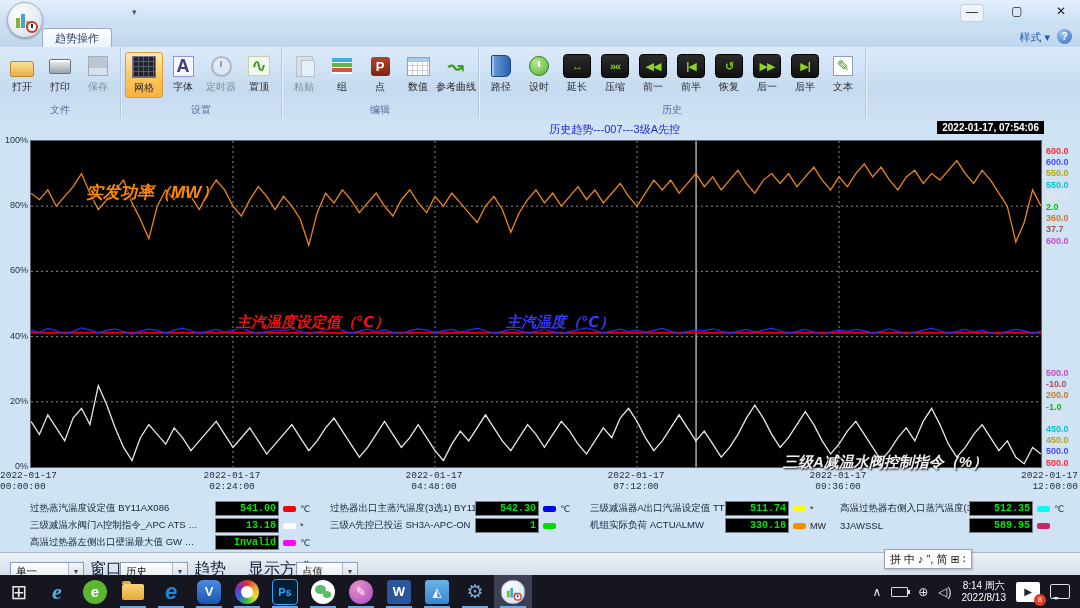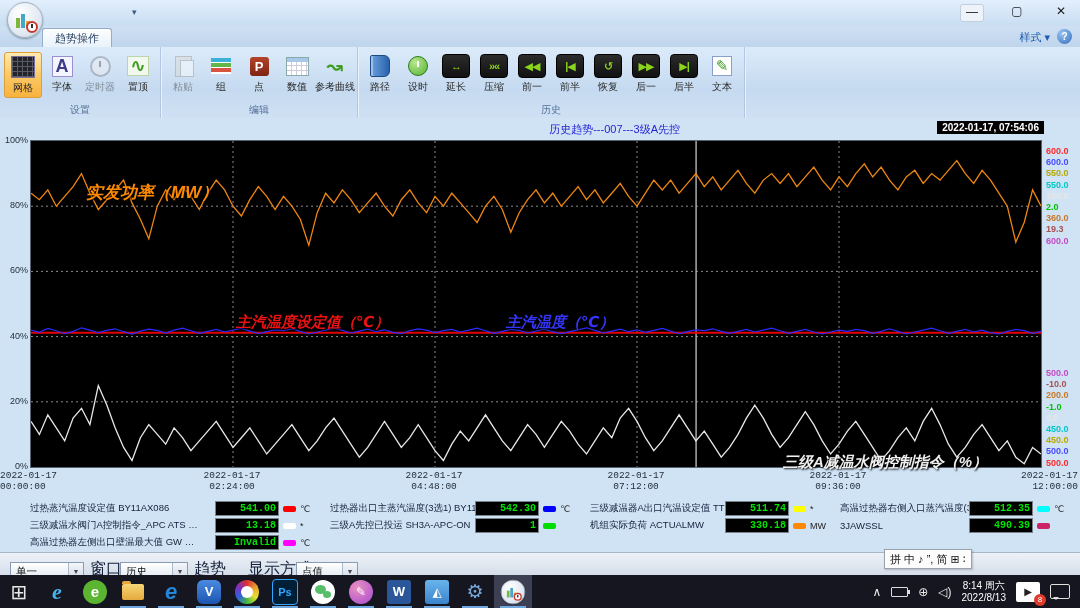--- a/index.html
+++ b/index.html
@@ -163,20 +163,37 @@
 
 <div class="tabrow">
   <div class="ribbon-tab">趋势操作</div>
   <div class="style-label">样式 ▾</div>
   <div class="help-icon">?</div>
 </div>
 
 <div class="ribbon" id="ribbon-groups">
     <div class="rgroup">
       <div class="rbtns">
+        <div class="rbtn">
+          <span class="ric ric-folder-open"></span>
+          <span class="lbl">打开</span>
+        </div>
+        <div class="rbtn">
+          <span class="ric ric-printer"></span>
+          <span class="lbl">打印</span>
+        </div>
+        <div class="rbtn disabled">
+          <span class="ric ric-save"></span>
+          <span class="lbl">保存</span>
+        </div>
+      </div>
+      <div class="rcap">文件</div>
+    </div>
+    <div class="rgroup">
+      <div class="rbtns">
         <div class="rbtn active">
           <span class="ric ric-grid"></span>
           <span class="lbl">网格</span>
         </div>
         <div class="rbtn">
           <span class="ric ric-font"></span>
           <span class="lbl">字体</span>
         </div>
         <div class="rbtn disabled">
           <span class="ric ric-timer"></span>
@@ -337,40 +354,40 @@
       </div>
       <div class="ro-col" style="left: 840px; width: 236px;">
         <div class="ro-row">
           <span class="ro-label">高温过热器右侧入口蒸汽温度(3选1 …</span>
           <span class="ro-box">512.35</span>
           <span class="ro-swatch" style="background: rgb(0, 255, 255);"></span>
           <span class="ro-unit">℃</span>
         </div>
         <div class="ro-row">
           <span class="ro-label">3JAWSSL</span>
-          <span class="ro-box">490.39</span>
+          <span class="ro-box">589.95</span>
           <span class="ro-swatch" style="background: rgb(204, 34, 102);"></span>
           <span class="ro-unit"></span>
         </div>
       </div>
     </div>
 <div class="left-axis-lbl" style="left: 1px; top: 22px;">100%</div>
     <div class="left-axis-lbl" style="left: 1px; top: 87.2px;">80%</div>
     <div class="left-axis-lbl" style="left: 1px; top: 152.4px;">60%</div>
     <div class="left-axis-lbl" style="left: 1px; top: 217.6px;">40%</div>
     <div class="left-axis-lbl" style="left: 1px; top: 282.8px;">20%</div>
     <div class="left-axis-lbl" style="left: 1px; top: 348px;">0%</div>
     <div class="r-axis-lbl" style="top: 28px; color: rgb(255, 42, 42);">600.0</div>
     <div class="r-axis-lbl" style="top: 39.2px; color: rgb(74, 74, 255);">600.0</div>
     <div class="r-axis-lbl" style="top: 50.4px; color: rgb(184, 168, 0);">550.0</div>
     <div class="r-axis-lbl" style="top: 61.6px; color: rgb(0, 200, 200);">550.0</div>
     <div class="r-axis-lbl" style="top: 72.8px; color: rgb(230, 230, 230);">100.0</div>
     <div class="r-axis-lbl" style="top: 84px; color: rgb(0, 192, 0);">2.0</div>
     <div class="r-axis-lbl" style="top: 95.2px; color: rgb(200, 120, 40);">360.0</div>
-    <div class="r-axis-lbl" style="top: 106.4px; color: rgb(168, 80, 80);">19.3</div>
+    <div class="r-axis-lbl" style="top: 106.4px; color: rgb(168, 80, 80);">37.7</div>
     <div class="r-axis-lbl" style="top: 117.6px; color: rgb(196, 74, 196);">600.0</div>
     <div class="r-axis-lbl" style="top: 250px; color: rgb(196, 74, 196);">500.0</div>
     <div class="r-axis-lbl" style="top: 261.2px; color: rgb(168, 80, 80);">-10.0</div>
     <div class="r-axis-lbl" style="top: 272.4px; color: rgb(200, 120, 40);">200.0</div>
     <div class="r-axis-lbl" style="top: 283.6px; color: rgb(0, 192, 0);">-1.0</div>
     <div class="r-axis-lbl" style="top: 294.8px; color: rgb(230, 230, 230);">0.0</div>
     <div class="r-axis-lbl" style="top: 306px; color: rgb(0, 200, 200);">450.0</div>
     <div class="r-axis-lbl" style="top: 317.2px; color: rgb(184, 168, 0);">450.0</div>
     <div class="r-axis-lbl" style="top: 328.4px; color: rgb(74, 74, 255);">500.0</div>
     <div class="r-axis-lbl" style="top: 339.6px; color: rgb(255, 42, 42);">500.0</div>

